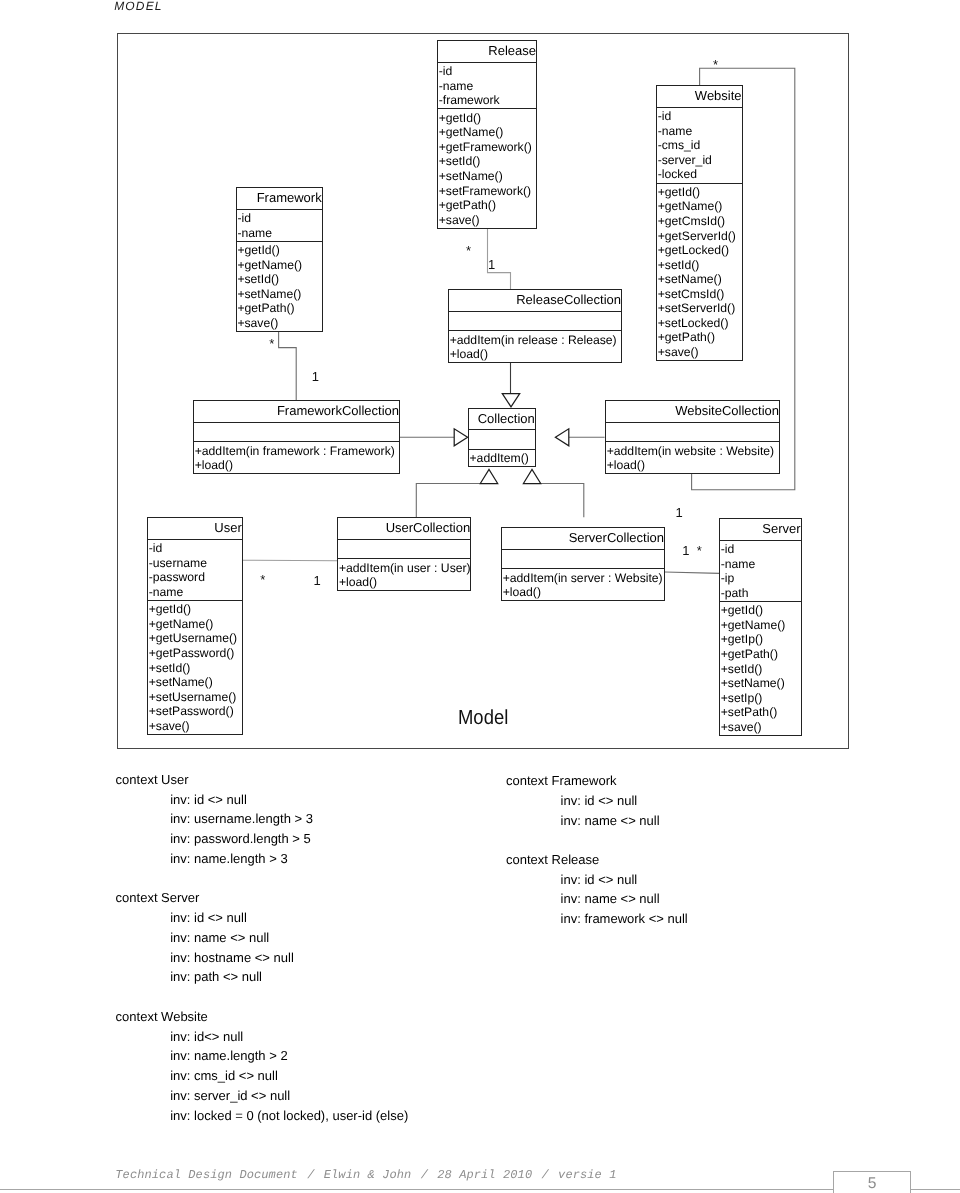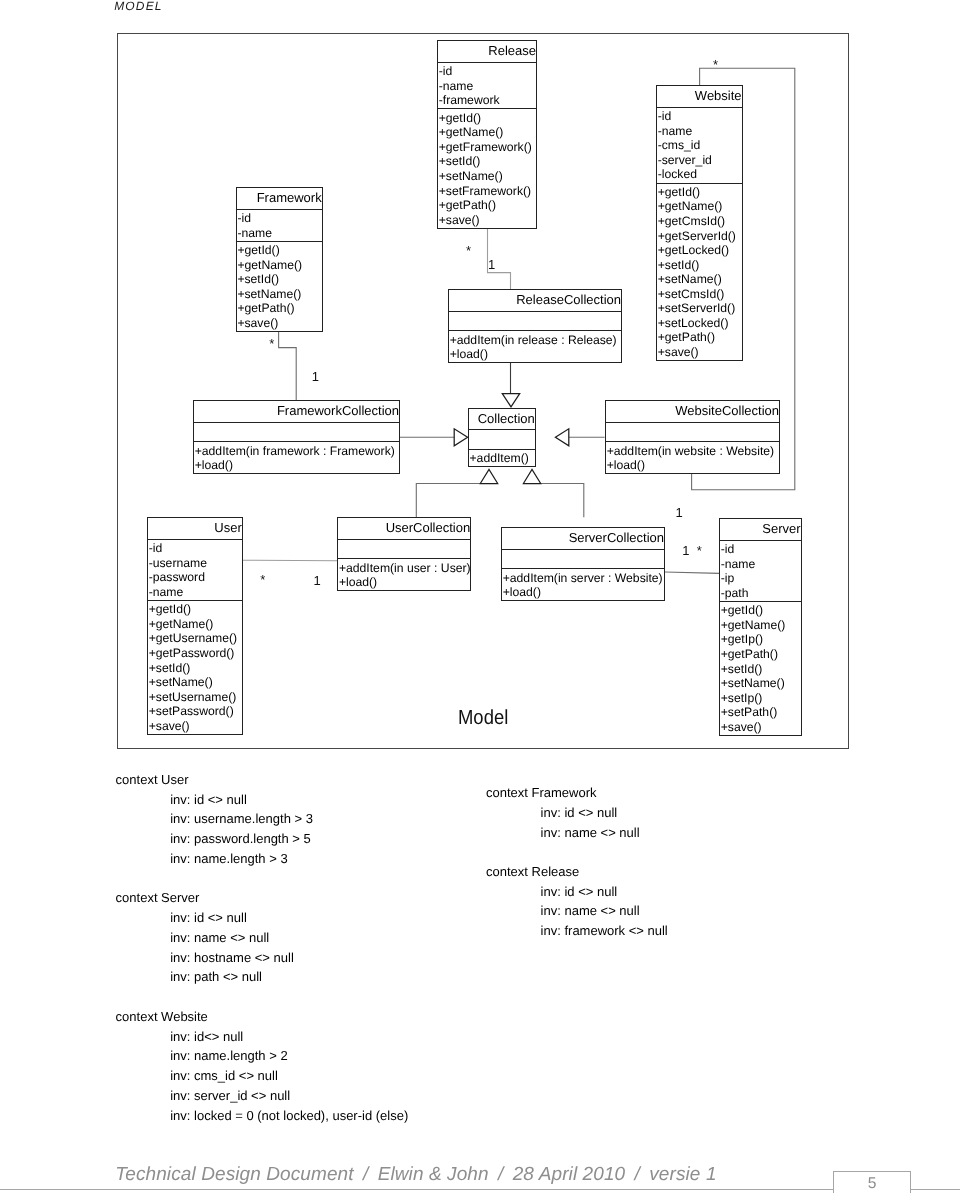--- a/index.html
+++ b/index.html
@@ -37,30 +37,30 @@
   svg#wires .w-light{stroke:#9d9d9d;}
   svg#wires .w-dark{stroke:#3a3a3a;}
 
   .mult{position:absolute;font-size:13px;line-height:14px;color:#111;}
   .mult.star{font-size:13px;line-height:14px;}
 
   
   #ocl{position:absolute;left:0;top:767.5px;width:960px;}
   .ocl-col{position:absolute;}
   .ocl-col-left{left:115.6px;top:2.5px;}
-  .ocl-col-right{left:486px;top:3.6px;margin-top:12px;}
+  .ocl-col-right{left:506px;top:3.6px;}
   .ocl-block{margin-bottom:19.73px;}
   .ocl-ctx,.ocl-inv{font-size:13px;line-height:19.73px;white-space:nowrap;color:#000;}
   .ocl-inv{padding-left:54.6px;}
   #ocl-bottom{position:absolute;left:115.6px;top:1007.0px;}
 
   
   #footer-rule{position:absolute;left:0;top:1189px;width:960px;height:1.1px;background:#a6a6a6;}
-  #footer-text{position:absolute;left:115.3px;top:1167.0px;font-style:italic;font-size:19px;letter-spacing:0.1px;
-       line-height:16px;color:#8e8e8e;white-space:nowrap;}
+  #footer-text{position:absolute;left:115.3px;top:1167.0px;font-style:italic;font-size:12px;letter-spacing:0.1px;
+       line-height:16px;color:#8e8e8e;white-space:nowrap;font-family:Liberation Mono, monospace;}
   #footer-text .sp{padding:0 9.3px;}
   #page-box{position:absolute;left:833px;top:1171.3px;width:78.2px;height:21.7px;
        border:1.2px solid #a6a6a6;border-bottom:none;box-sizing:border-box;background:#fff;}
   #page-num{display:block;width:100%;text-align:center;font-size:15.6px;line-height:24.4px;
        color:#8e8e8e;font-style:normal;}
 </style>
 </head>
 <body>
 
 <div class="page">

